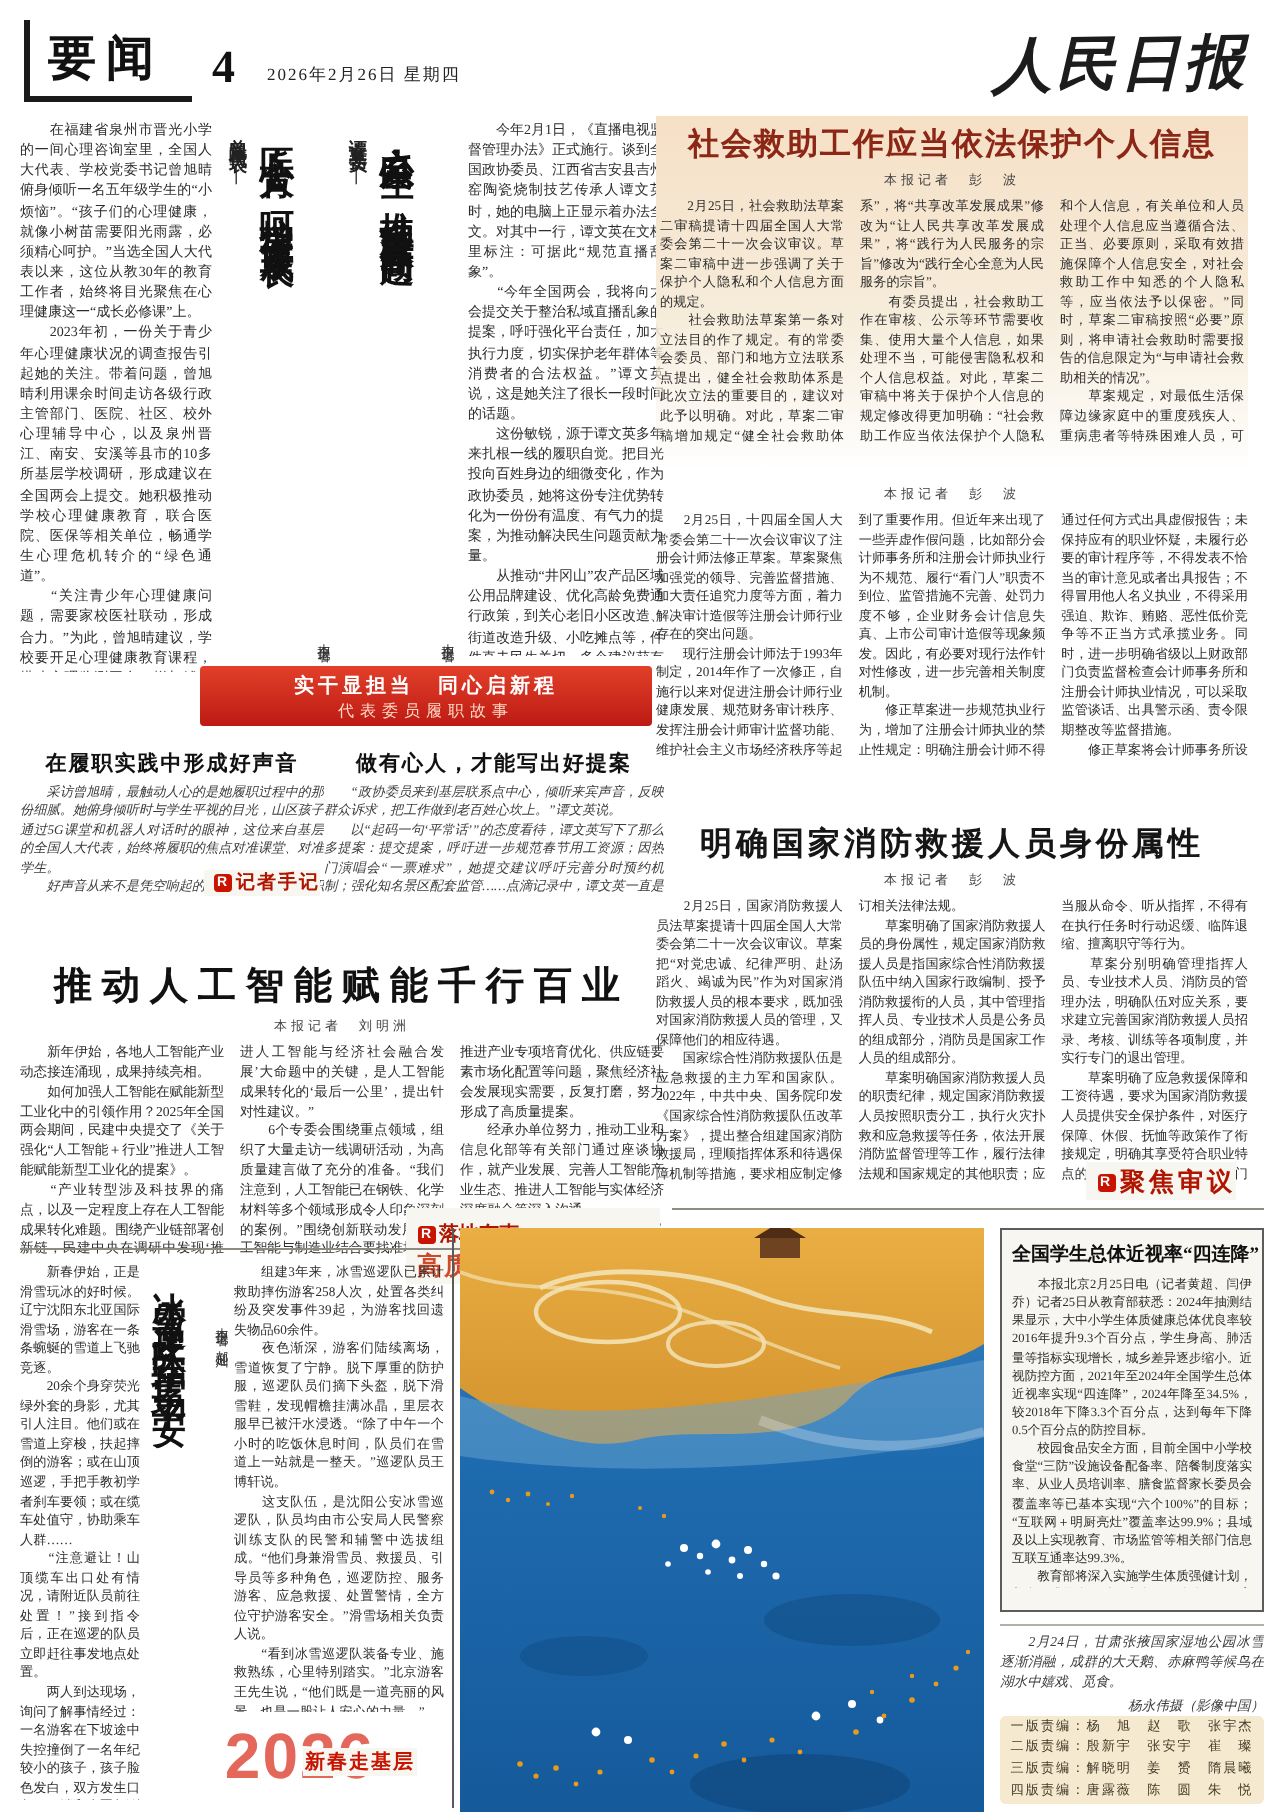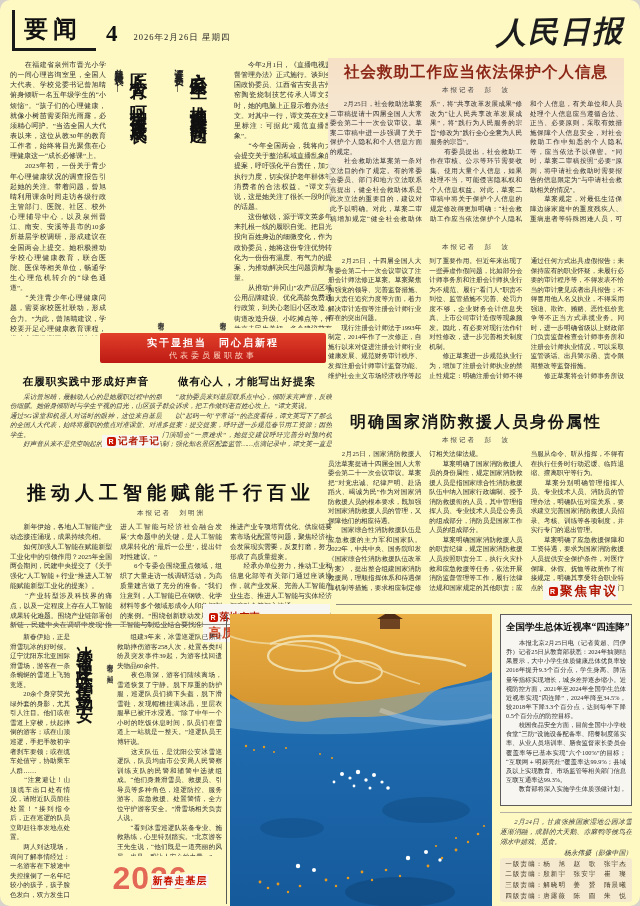--- a/index.html
+++ b/index.html
@@ -1,19 +1,19 @@
 <!DOCTYPE html>
 <html lang="zh"><head>
 <meta charset="utf-8">
 <style>
   * { margin:0; padding:0; box-sizing:border-box; }
   html,body { background:#d8d4cb; }
   body { font-family:"Liberation Serif","DejaVu Serif",serif; }
   .page { position:relative; width:640px; height:906px; margin:0 auto;
-          background:#fef9c3; overflow:hidden; color:#2b2b2b;border-radius:10px; }
+          background:#ffffff; overflow:hidden; color:#2b2b2b; }
 
   
   .hdr-left { position:absolute; left:12px; top:10px; display:flex; align-items:flex-end; }
   .yaowen { border-left:3px solid #1a1a1a; border-bottom:3px solid #1a1a1a;
             padding:3px 14px 3px 9px; font-size:24px; font-weight:700; letter-spacing:5px; color:#111; }
   .pagenum { font-size:23px; font-weight:700; margin:0 0 4px 10px; color:#111; }
   .edate { font-size:8.5px; margin:0 16px 7px 16px; color:#222; letter-spacing:1px; }
   .masthead { position:absolute; right:16px; top:12px; font-size:30px; font-weight:700;
               font-style:italic; letter-spacing:2px; color:#1c1c1c; transform:rotate(-1deg); }
 

